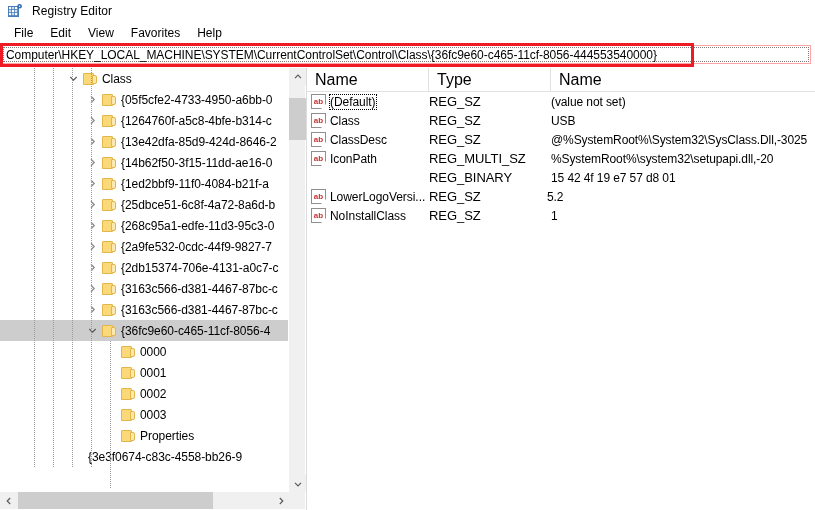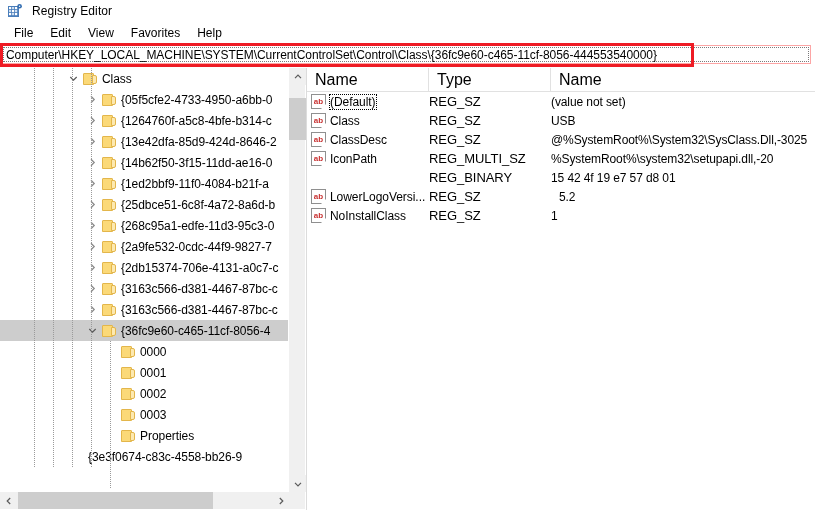--- a/index.html
+++ b/index.html
@@ -715,21 +715,21 @@
         <div class="v-row">
           <div class="v-type" style="left: 122px;">REG_BINARY</div>
           <div class="v-data" style="left: 244px;">15 42 4f 19 e7 57 d8 01</div>
         </div>
         <div class="v-row">
           <div class="v-name">
             <div class="v-ico ico-sz"></div>
             <span class="v-nametext">LowerLogoVersi...</span>
           </div>
           <div class="v-type" style="left: 122px;">REG_SZ</div>
-          <div class="v-data" style="left: 252px;">5.2</div>
+          <div class="v-data" style="left: 240px;">5.2</div>
         </div>
         <div class="v-row">
           <div class="v-name">
             <div class="v-ico ico-sz"></div>
             <span class="v-nametext">NoInstallClass</span>
           </div>
           <div class="v-type" style="left: 122px;">REG_SZ</div>
           <div class="v-data" style="left: 244px;">1</div>
         </div>
       </div>

